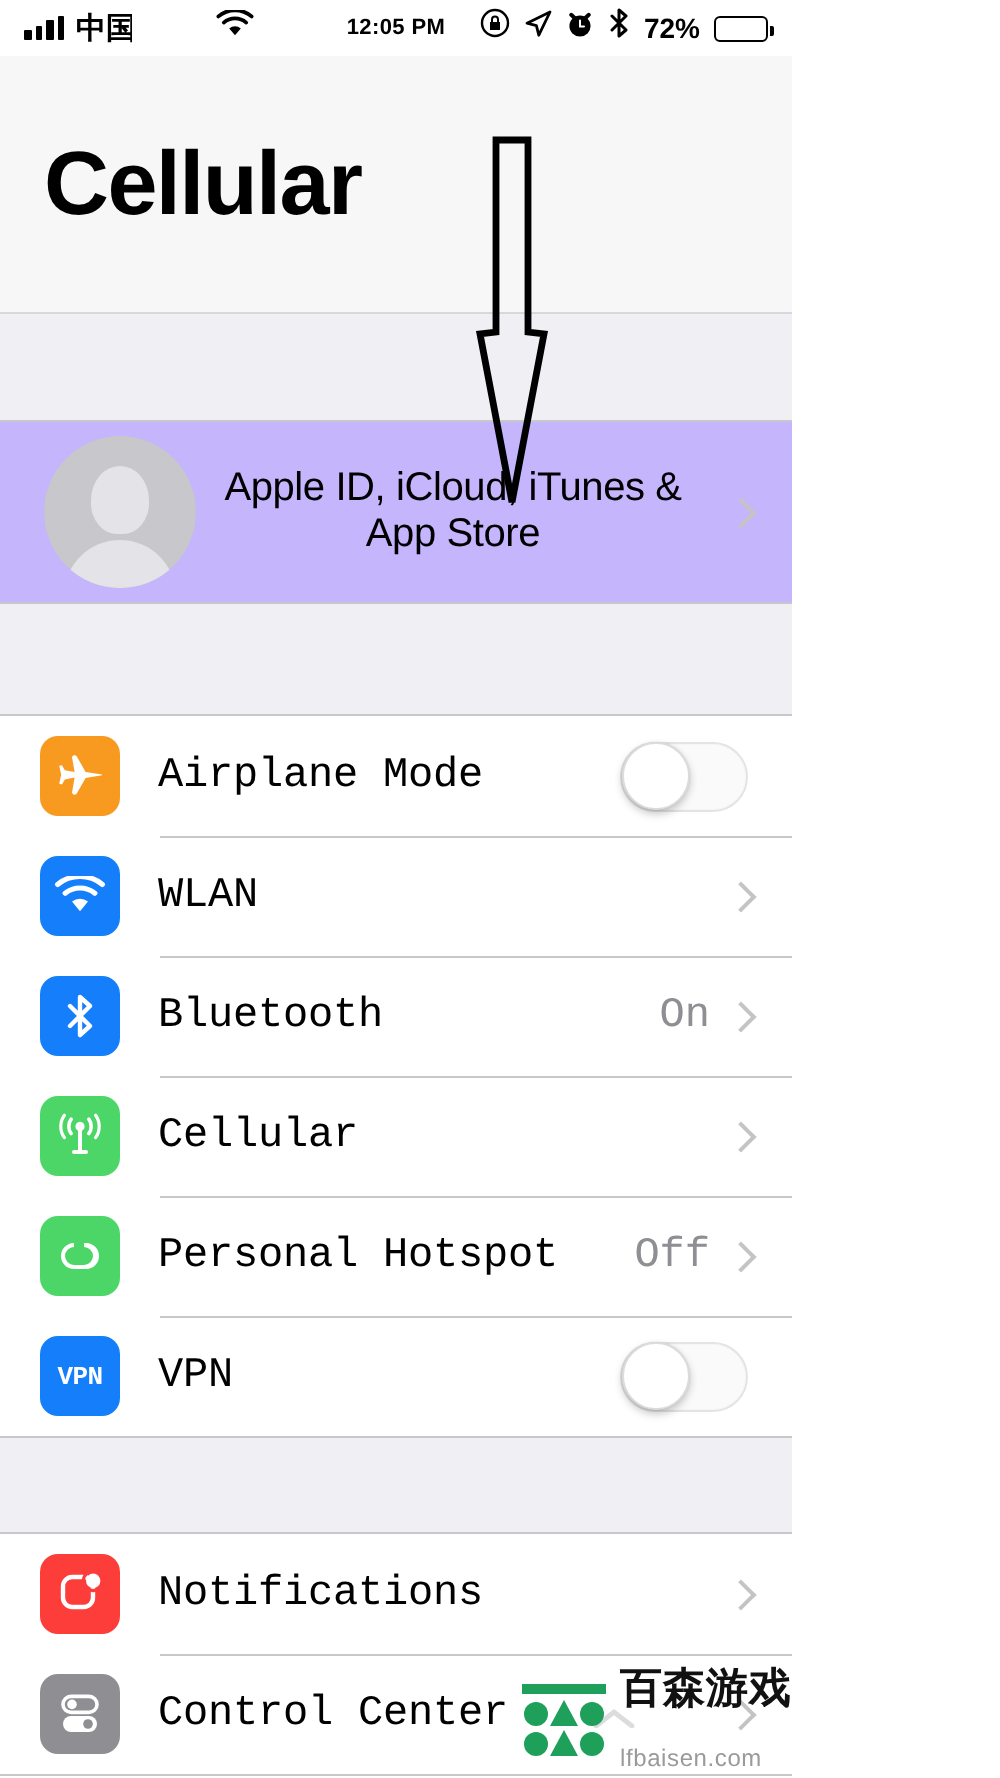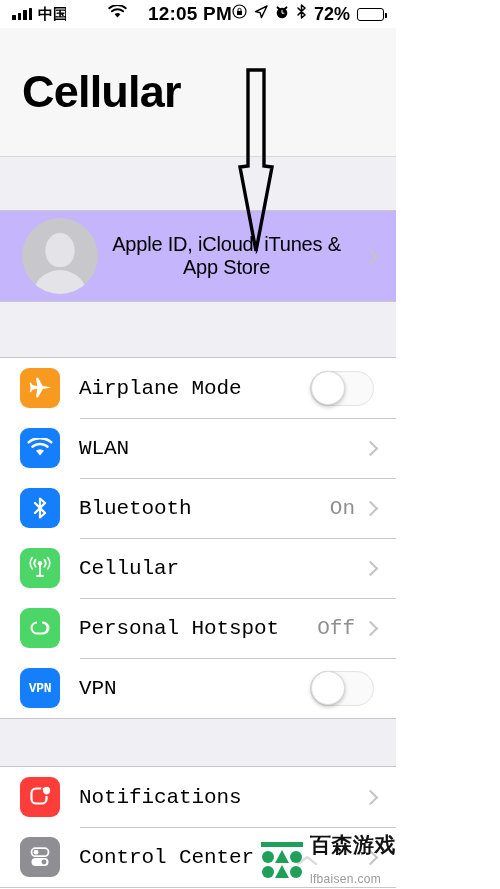--- a/index.html
+++ b/index.html
@@ -23,34 +23,34 @@
     display: flex;
     align-items: center;
     padding: 0 12px;
     font-size: 17px;
     font-weight: bold;
     color: #000;
   }
   .sb-left { display: flex; align-items: center; gap: 6px; flex: 1 1 0; }
   .sb-center { display: flex; align-items: center; justify-content: center; flex: 0 0 auto; }
   .sb-right { display: flex; align-items: center; justify-content: flex-end; gap: 7px; flex: 1 1 0; }
-  .sb-time { font-size: 19px; font-weight: bold; letter-spacing: 0.2px; }
+  .sb-time { font-size: 11px; font-weight: bold; letter-spacing: 0.2px; }
   .carrier { font-size: 15px; font-weight: bold; position: relative; }
   .carrier .redact {
     display: inline-block; width: 34px; height: 15px;
     background: #fff; vertical-align: middle;
     position: relative; left: -2px;
   }
   .bars { display: flex; align-items: flex-end; gap: 2px; height: 12px; }
   .bars i { display: block; width: 3.5px; background: #000; border-radius: 0.5px; }
   .bars i:nth-child(1) { height: 5px; }
   .bars i:nth-child(2) { height: 7.5px; }
   .bars i:nth-child(3) { height: 10px; }
   .bars i:nth-child(4) { height: 12px; }
-  .battpct { font-size: 18px; font-weight: bold; }
+  .battpct { font-size: 14px; font-weight: bold; }
   .battery {
     width: 27px; height: 13px; border: 1.3px solid #000;
     border-radius: 3px; position: relative; padding: 1.3px;
   }
   .battery .fill { height: 100%; background: #000; border-radius: 1px; }
   .battery::after {
     content: ""; position: absolute; right: -4px; top: 4px;
     width: 2px; height: 5px; background: #000; border-radius: 0 1px 1px 0;
   }
 

